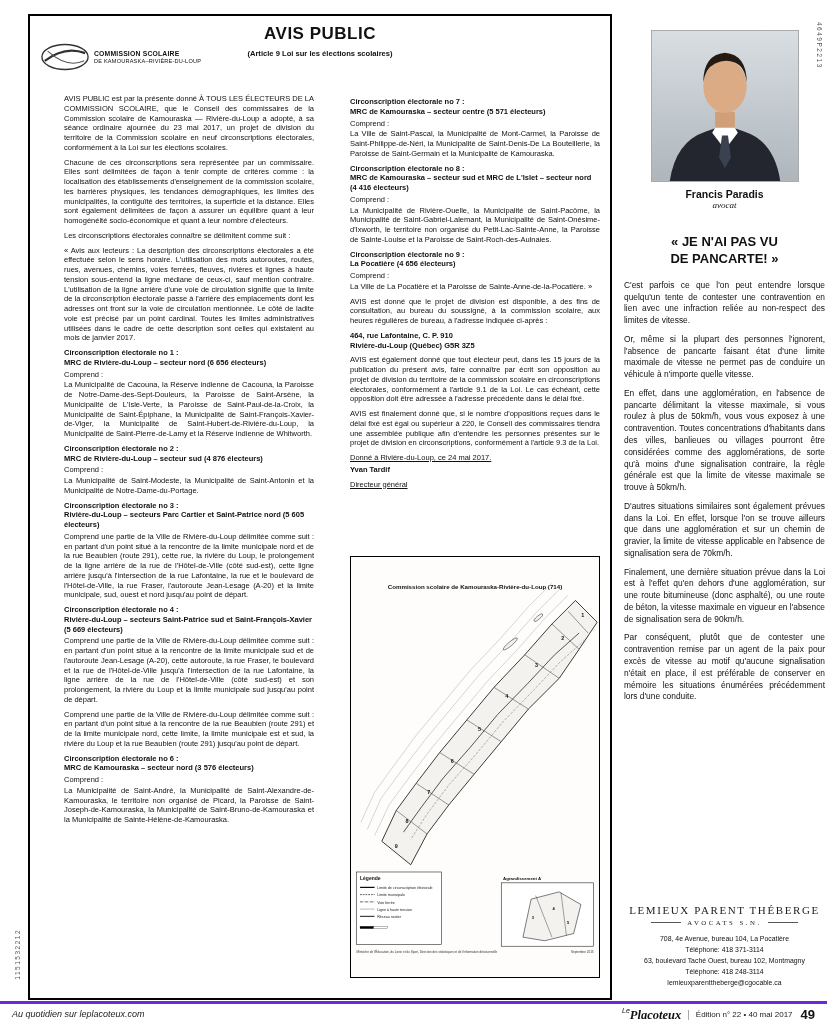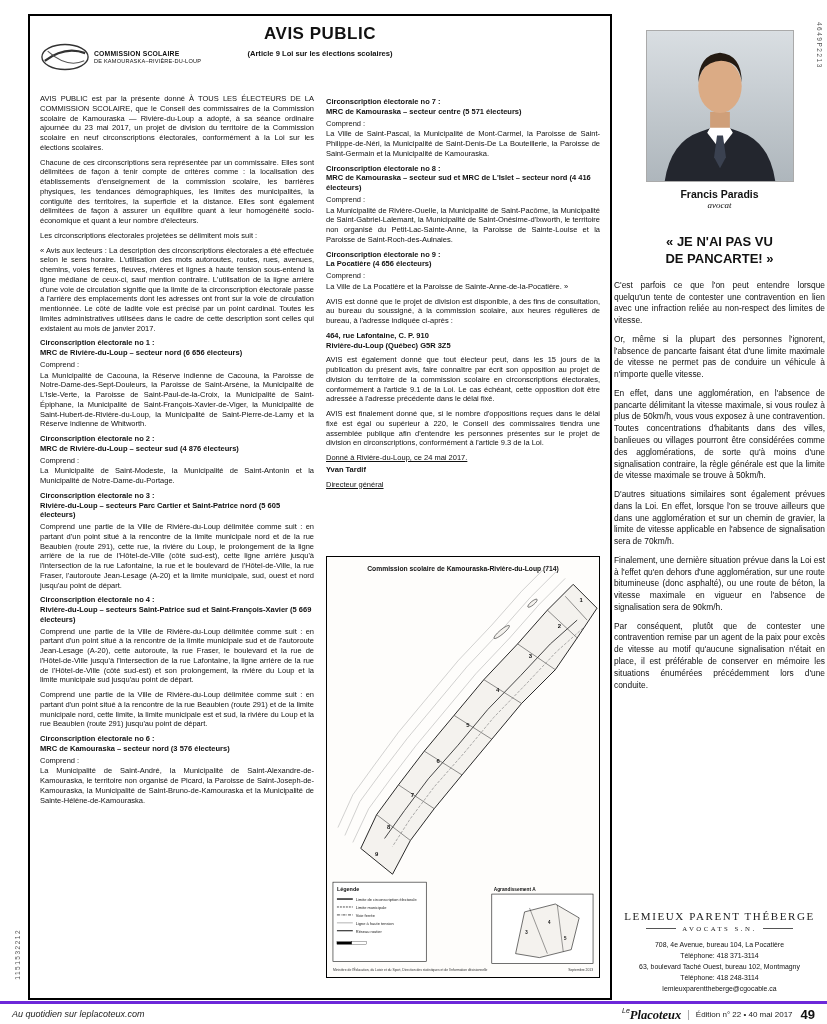--- a/index.html
+++ b/index.html
@@ -1,53 +1,53 @@
 <!DOCTYPE html>
 <html><head>
 <meta charset="utf-8">
 <style>
   html,body{margin:0;padding:0;background:#e8e8e8;}
   .page{position:relative;width:827px;height:1024px;background:#ffffff;font-family:"Liberation Sans",sans-serif;color:#111;overflow:hidden;}
-  .content{position:absolute;left:28px;top:14px;display:flex;}
+  .content{position:absolute;left:28px;top:14px;display:flex;gap:10px;}
   
   .vcode{position:absolute;font-size:6.5px;letter-spacing:1.5px;color:#555;writing-mode:vertical-rl;}
   .vcode-left{left:14px;bottom:44px;transform:rotate(180deg);}
   .vcode-right{right:4px;top:22px;}
   
   .notice{width:584px;height:986px;border:2px solid #000;padding:8px 10px;box-sizing:border-box;background:#fff;overflow:hidden;}
   .notice-header{position:relative;text-align:center;min-height:64px;margin-bottom:2px;}
   .logo{position:absolute;left:0;top:16px;width:168px;display:flex;align-items:center;gap:4px;text-align:left;}
   .logo-text div{line-height:1.2;}
   .logo-l1{font-size:6.8px;font-weight:bold;letter-spacing:.2px;}
   .logo-l2{font-size:5.6px;letter-spacing:.2px;}
   .head-text{margin:0 auto;width:62%;}
   .notice-title{font-size:17px;font-weight:800;letter-spacing:.5px;margin:0 0 5px;}
   .subtitle{font-size:8.6px;font-weight:bold;white-space:pre-line;line-height:1.4;}
   .subnote{font-size:7.6px;font-weight:bold;margin-top:2px;}
   .cols{display:flex;gap:12px;height:884px;overflow:hidden;margin-top:6px;}
-  .col{flex:1;min-width:0;font-size:7.5px;line-height:1.3;text-align:justify;overflow:hidden;}
+  .col{flex:1;min-width:0;font-size:7.5px;line-height:1.3;text-align:justify;overflow:hidden;margin-left:24px;}
   .col-right{display:flex;flex-direction:column;justify-content:flex-end;}
   .blk{margin:0 0 5px;}
   .blk.h{font-weight:700;white-space:pre-line;text-align:left;margin:3px 0 2px;}
   .blk.c{margin:0 0 1px;}
   .blk.b{font-weight:700;white-space:pre-line;margin:2px 0 5px;}
   .blk.s{margin:0 0 1px;text-decoration:underline;}
   
   .map{margin:4px 0 0;border:1px solid #000;height:420px;background:#fefdfb;position:relative;margin-top:auto;}
   .map svg{display:block;width:100%;height:100%;}
   
   .sidebar{flex:1;height:986px;display:flex;flex-direction:column;overflow:hidden;padding:0 2px;box-sizing:border-box;}
   .portrait{width:148px;height:152px;margin:16px auto 0;border:1px solid #aaa;box-sizing:border-box;}
   .portrait svg{display:block;width:100%;height:100%;}
   .caption-name{text-align:center;font-weight:bold;font-size:10.5px;margin-top:6px;}
   .caption-role{text-align:center;font-style:italic;font-size:9px;margin-bottom:8px;font-family:Liberation Serif, serif;}
   .headline{text-align:center;font-size:13px;font-weight:800;white-space:pre-line;line-height:1.3;margin:16px 0 12px;}
   .sidebar-body{font-size:8.4px;line-height:1.4;text-align:justify;}
   .sidebar-body .blk{margin-bottom:7px;}
-  .firm{margin-top:auto;text-align:center;padding-bottom:6px;}
+  .firm{margin-top:auto;text-align:center;padding-bottom:12px;}
   .firm-name{font-family:"Liberation Serif",serif;font-size:11px;letter-spacing:1.6px;color:#222;}
   .firm-type{display:flex;align-items:center;justify-content:center;gap:6px;font-family:"Liberation Serif",serif;font-size:6.8px;letter-spacing:2.5px;margin:3px 0 7px;color:#222;}
   .rule{flex:0 0 30px;border-top:1px solid #555;height:0;}
   .firm-lines .blk{margin:0;font-size:6.9px;line-height:1.6;text-align:center;}
   
   .pagefoot{position:absolute;left:0;right:0;bottom:0;height:23px;border-top:3px solid #6d28d9;display:flex;align-items:center;justify-content:space-between;padding:0 12px;box-sizing:border-box;background:#fff;}
   .foot-left{font-style:italic;font-size:9px;color:#222;}
   .foot-right{display:flex;align-items:center;}
   .brand-le{font-size:7px;vertical-align:super;font-style:italic;}
   .brand-name{font-weight:bold;font-style:italic;font-size:12.5px;font-family:"Liberation Serif",serif;text-align:right;}
@@ -81,21 +81,21 @@
         <div class="head-text">
           <h1 class="notice-title">AVIS PUBLIC</h1>
           <div class="subnote">(Article 9 Loi sur les élections scolaires)</div>
         </div>
       </header>
 
       <div class="cols">
         <div class="col">
             <div class="blk p">AVIS PUBLIC est par la présente donné À TOUS LES ÉLECTEURS DE LA COMMISSION SCOLAIRE, que le Conseil des commissaires de la Commission scolaire de Kamouraska — Rivière-du-Loup a adopté, à sa séance ordinaire ajournée du 23 mai 2017, un projet de division du territoire de la Commission scolaire en neuf circonscriptions électorales, conformément à la Loi sur les élections scolaires.</div>
             <div class="blk p">Chacune de ces circonscriptions sera représentée par un commissaire. Elles sont délimitées de façon à tenir compte de critères comme : la localisation des établissements d'enseignement de la commission scolaire, les barrières physiques, les tendances démographiques, les limites des municipalités, la contiguïté des territoires, la superficie et la distance. Elles sont également délimitées de façon à assurer un équilibre quant à leur homogénéité socio-économique et quant à leur nombre d'électeurs.</div>
-            <div class="blk p">Les circonscriptions électorales projetées se délimitent mois suit :</div>
+            <div class="blk p">Les circonscriptions électorales connaître se délimitent comme suit :</div>
             <div class="blk p">« Avis aux lecteurs : La description des circonscriptions électorales a été effectuée selon le sens horaire. L'utilisation des mots autoroutes, routes, rues, avenues, chemins, voies ferrées, fleuves, rivières et lignes à haute tension sous-entend la ligne médiane de ceux-ci, sauf mention contraire. L'utilisation de la ligne arrière d'une voie de circulation signifie que la limite de la circonscription électorale passe à l'arrière des emplacements dont les adresses ont front sur la voie de circulation mentionnée. Le côté de ladite voie est précisé par un point cardinal. Toutes les limites administratives utilisées dans le cadre de cette description sont celles qui existaient au mois de janvier 2017.</div>
             <div class="blk h">Circonscription électorale no 1 :
 MRC de Rivière-du-Loup – secteur nord (6 656 électeurs)</div>
             <div class="blk c">Comprend :</div>
             <div class="blk p">La Municipalité de Cacouna, la Réserve indienne de Cacouna, la Paroisse de Notre-Dame-des-Sept-Douleurs, la Paroisse de Saint-Arsène, la Municipalité de L'Isle-Verte, la Paroisse de Saint-Paul-de-la-Croix, la Municipalité de Saint-Épiphane, la Municipalité de Saint-François-Xavier-de-Viger, la Municipalité de Saint-Hubert-de-Rivière-du-Loup, la Municipalité de Saint-Pierre-de-Lamy et la Réserve indienne de Whitworth.</div>
             <div class="blk h">Circonscription électorale no 2 :
 MRC de Rivière-du-Loup – secteur sud (4 876 électeurs)</div>
             <div class="blk c">Comprend :</div>
             <div class="blk p">La Municipalité de Saint-Modeste, la Municipalité de Saint-Antonin et la Municipalité de Notre-Dame-du-Portage.</div>
             <div class="blk h">Circonscription électorale no 3 :

